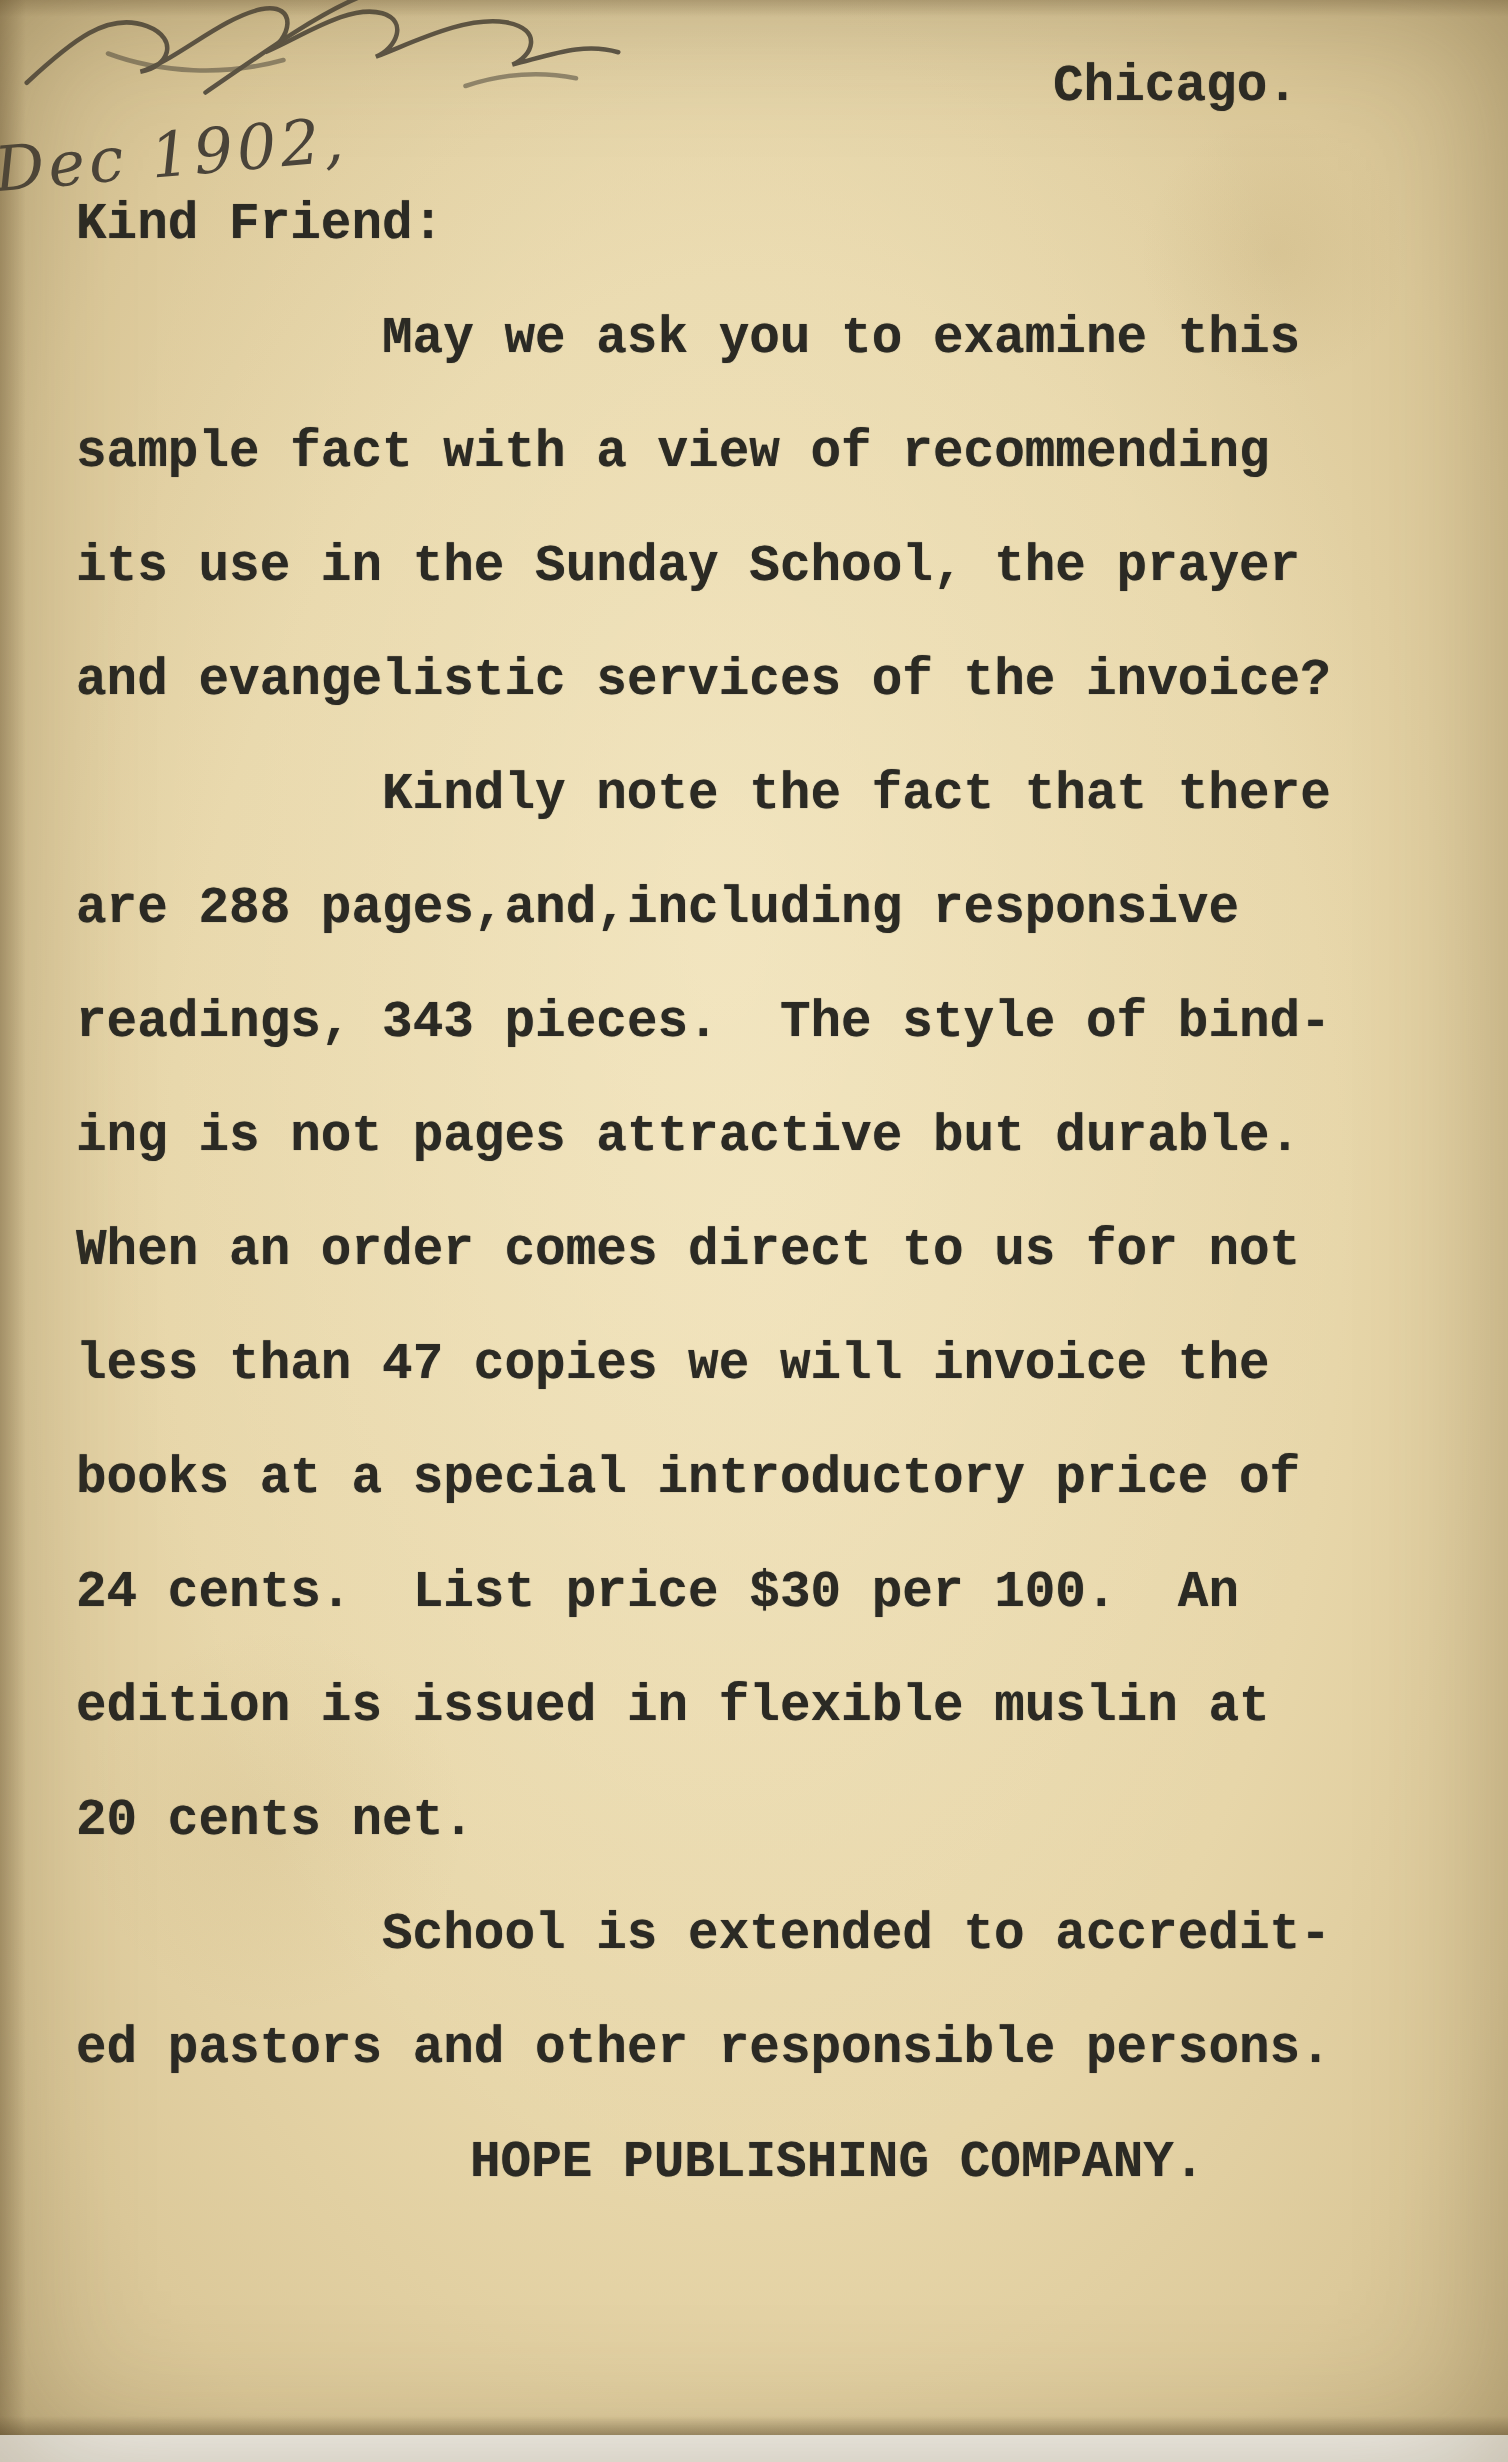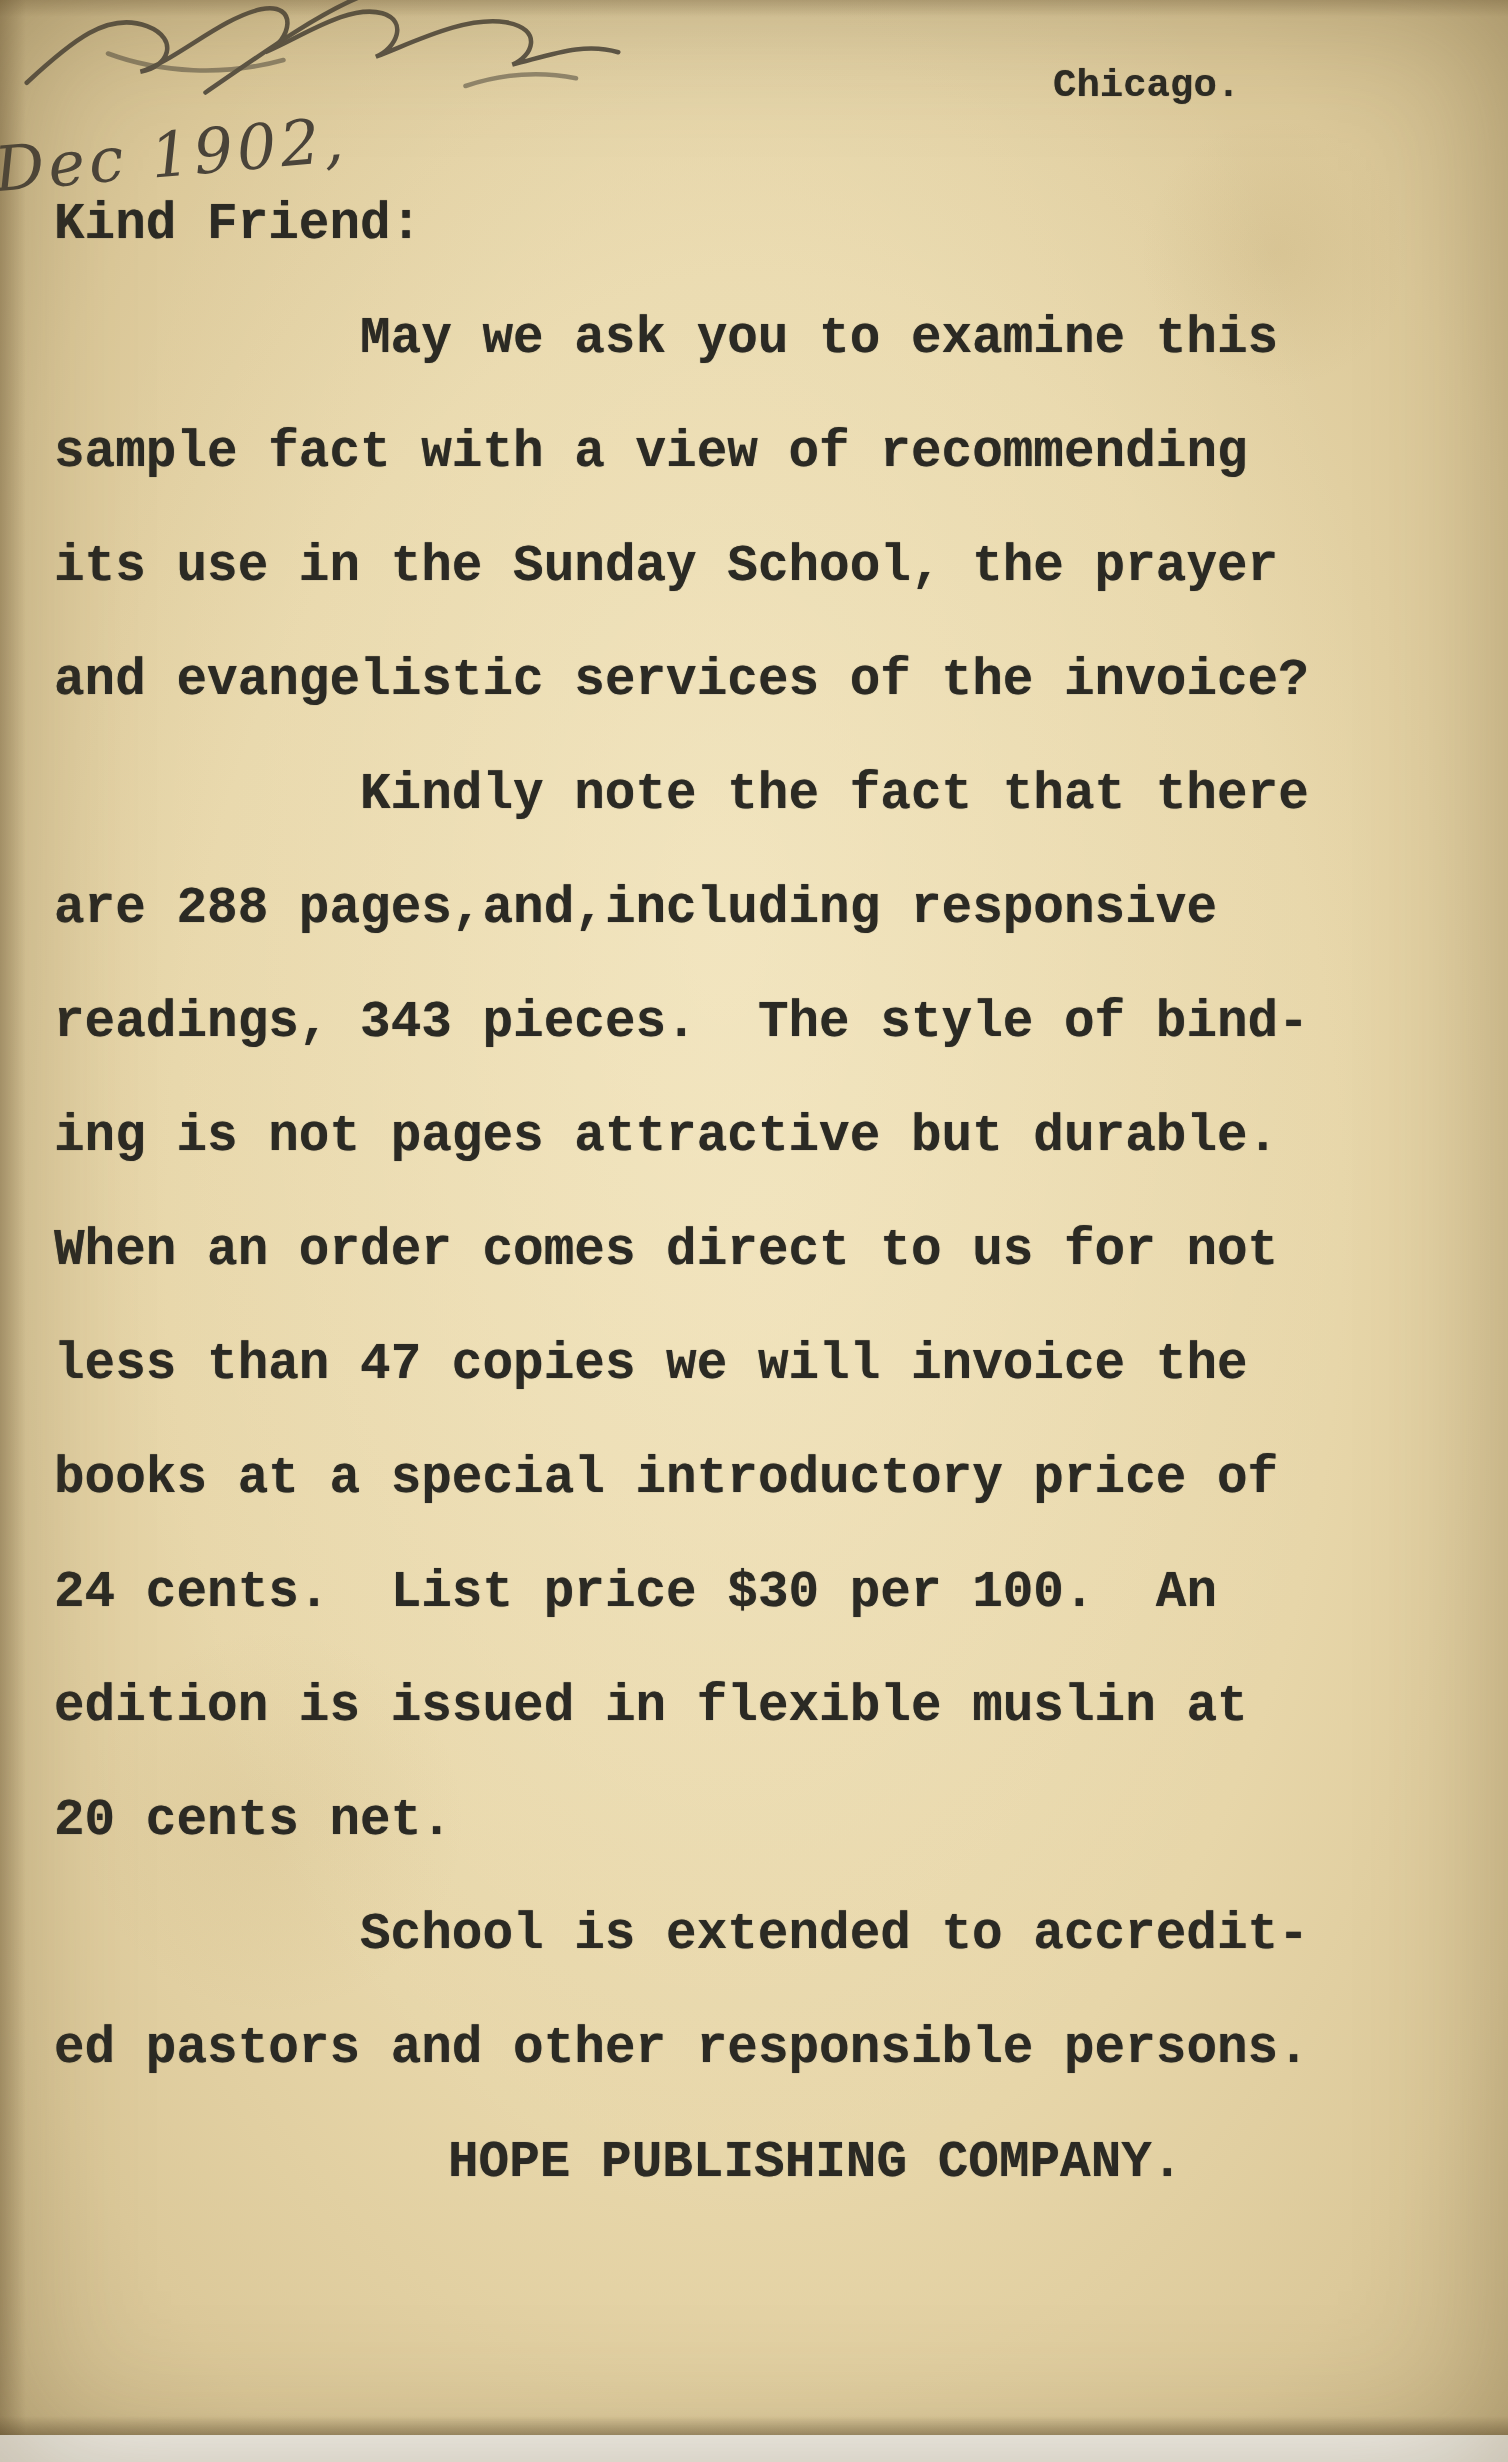--- a/index.html
+++ b/index.html
@@ -43,24 +43,24 @@
     position:absolute;left:78px;top:1627px;width:391px;height:391px;border-radius:50%;
     background:radial-gradient(circle, rgba(150,120,60,0.08), rgba(150,120,60,0) 70%);
   }
   .typed{
     color:#2b2a24;
     font-weight:bold;
     text-shadow:0 0 1px rgba(43,42,36,0.65);
   }
   .city{
     position:absolute;left:1053px;top:57px;
-    font-size:39px;line-height:59px;white-space:pre;
+    font-size:51px;line-height:59px;white-space:pre;
   }
   .content{
-    position:absolute;left:54px;top:168px;width:1406px;
+    position:absolute;left:76px;top:168px;width:1406px;
     font-size:51px;line-height:114px;
   }
   .line{white-space:pre;height:114px;}
   .indent{padding-left:306px;}
   .signature{padding-left:394px;}
   .flourish{
     position:absolute;left:9.8px;top:-5.2px;width:625px;height:117px;
   }
   .hand-date{
     position:absolute;left:-6.5px;top:118px;

